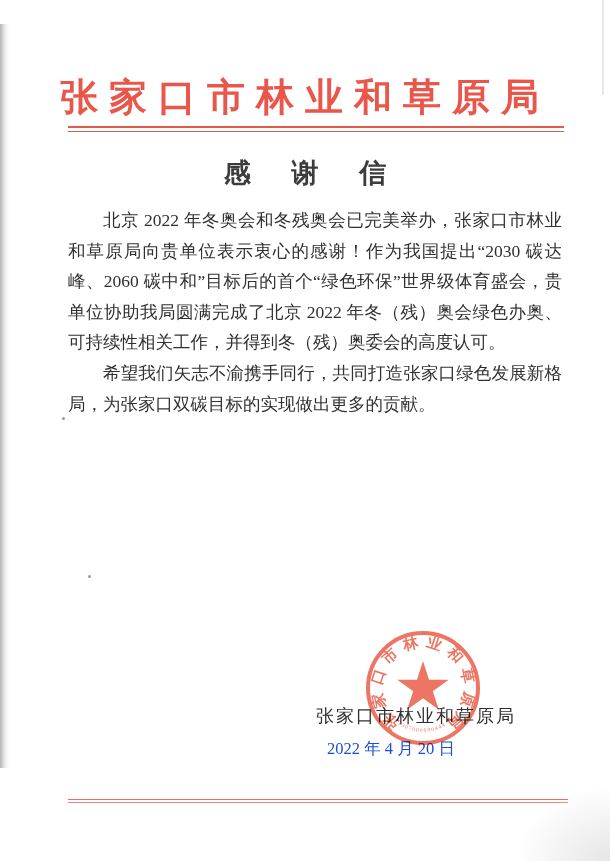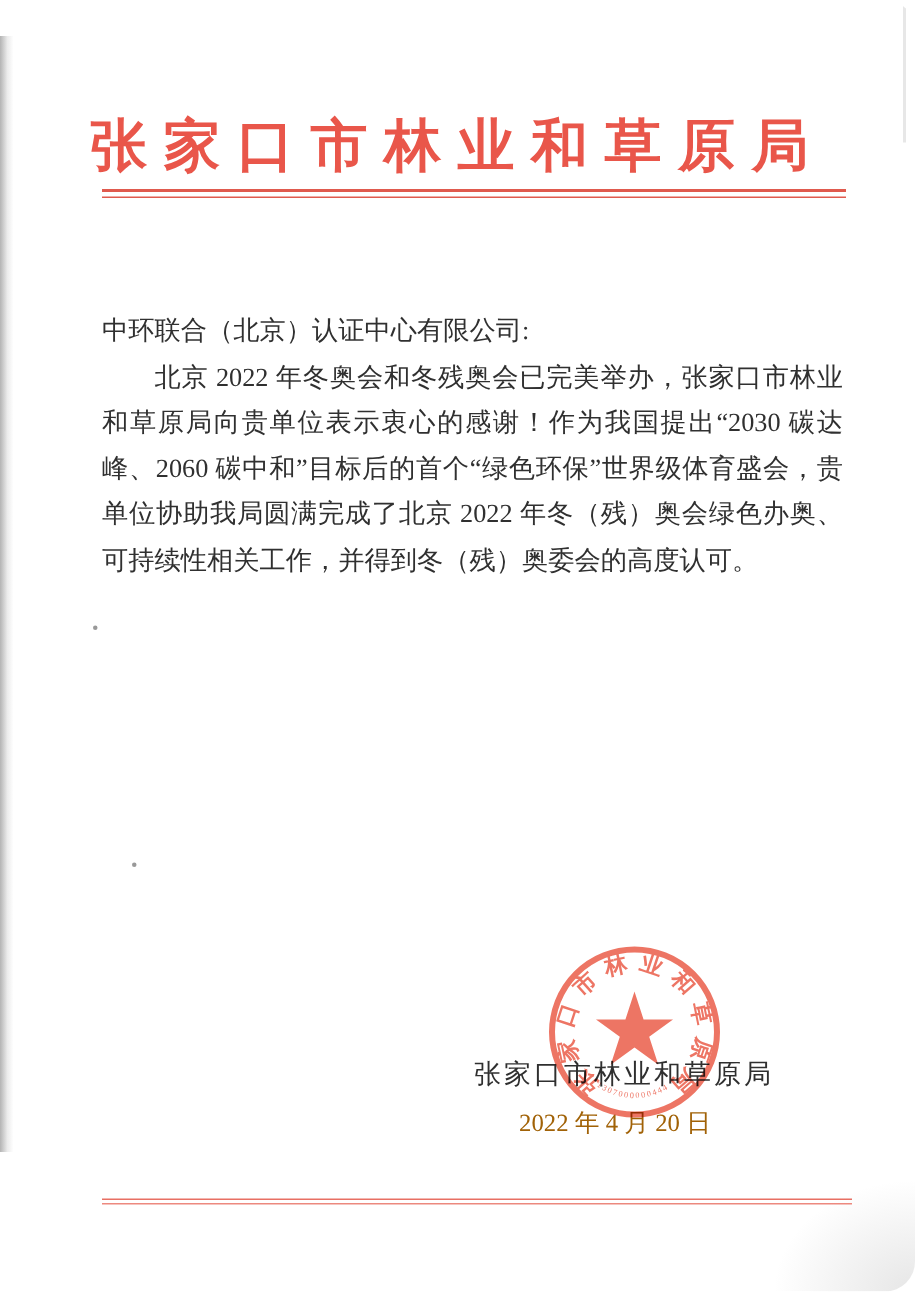--- a/index.html
+++ b/index.html
@@ -1,20 +1,19 @@
 <!DOCTYPE html>
 <html><head>
 <meta charset="utf-8">
 <style>
   html, body { margin:0; padding:0; background:#ffffff; }
   .page {
     position:relative; width:610px; height:861px; background:#ffffff;
     overflow:hidden;
     font-family:"Liberation Serif","DejaVu Serif",serif;
-    border-radius:20px;
   }
   
   .edge-left {
     position:absolute; left:0; top:24px; width:9px; height:744px;
     background:linear-gradient(to right, rgba(105,105,105,0.50), rgba(160,160,160,0.20) 55%, rgba(200,200,200,0) 100%);
   }
   .edge-right-top {
     position:absolute; right:6px; top:0; width:2px; height:95px;
     background:rgba(175,175,175,0.30);
   }
@@ -52,22 +51,22 @@
   }
   .body-text p { margin:0; text-indent:2em; }
   .body-text p.salutation { text-indent:0; }
 
   
   .sign-org {
     position:absolute; top:704px; left:300px; width:232px;
     text-align:center; font-size:18px; letter-spacing:2px; color:#2f2f2f;
   }
   .sign-date {
-    position:absolute; top:738px; left:302px; width:216px;
-    text-align:center; font-size:16.5px; color:#a16207;
+    position:absolute; top:738px; left:283px; width:216px;
+    text-align:center; font-size:16.5px; color:#1d4ed8;
   }
 
   
   .seal {
     position:absolute; left:352px; top:617px; width:142px; height:142px;
     mix-blend-mode:multiply; opacity:0.93;
   }
   .seal text { font-family:"Liberation Serif","DejaVu Serif",serif; }
 
   .rule-bottom {
@@ -83,24 +82,25 @@
 
   <div class="edge-left"></div>
   <div class="edge-right-top"></div>
   <div class="corner-bottom-right"></div>
   <div class="speck speck1"></div>
   <div class="speck speck2"></div>
 
   <div class="org-header">张家口市林业和草原局</div>
   <div class="rule-top"></div>
 
+  <div class="letter-title">感 谢 信</div>
 
   <div class="body-text">
-    <p class="salutation">中环联合（北京）认证中心有限公司:</p>
     <p>北京 2022 年冬奥会和冬残奥会已完美举办，张家口市林业和草原局向贵单位表示衷心的感谢！作为我国提出“2030 碳达峰、2060 碳中和”目标后的首个“绿色环保”世界级体育盛会，贵单位协助我局圆满完成了北京 2022 年冬（残）奥会绿色办奥、可持续性相关工作，并得到冬（残）奥委会的高度认可。</p>
+    <p>希望我们矢志不渝携手同行，共同打造张家口绿色发展新格局，为张家口双碳目标的实现做出更多的贡献。</p>
   </div>
 
   <div class="sign-org">张家口市林业和草原局</div>
   <div class="sign-date">2022 年 4 月 20 日</div>
 
   <svg class="seal" viewBox="-71 -71 142 142">
     <defs>
       <path id="sealTopArc" d="M -20.5 35.51 A 41 41 0 1 1 20.5 35.51" fill="none"></path>
       <path id="sealBottomArc" d="M -30 32.2 A 44 44 0 0 0 30 32.2" fill="none"></path>
     </defs>

